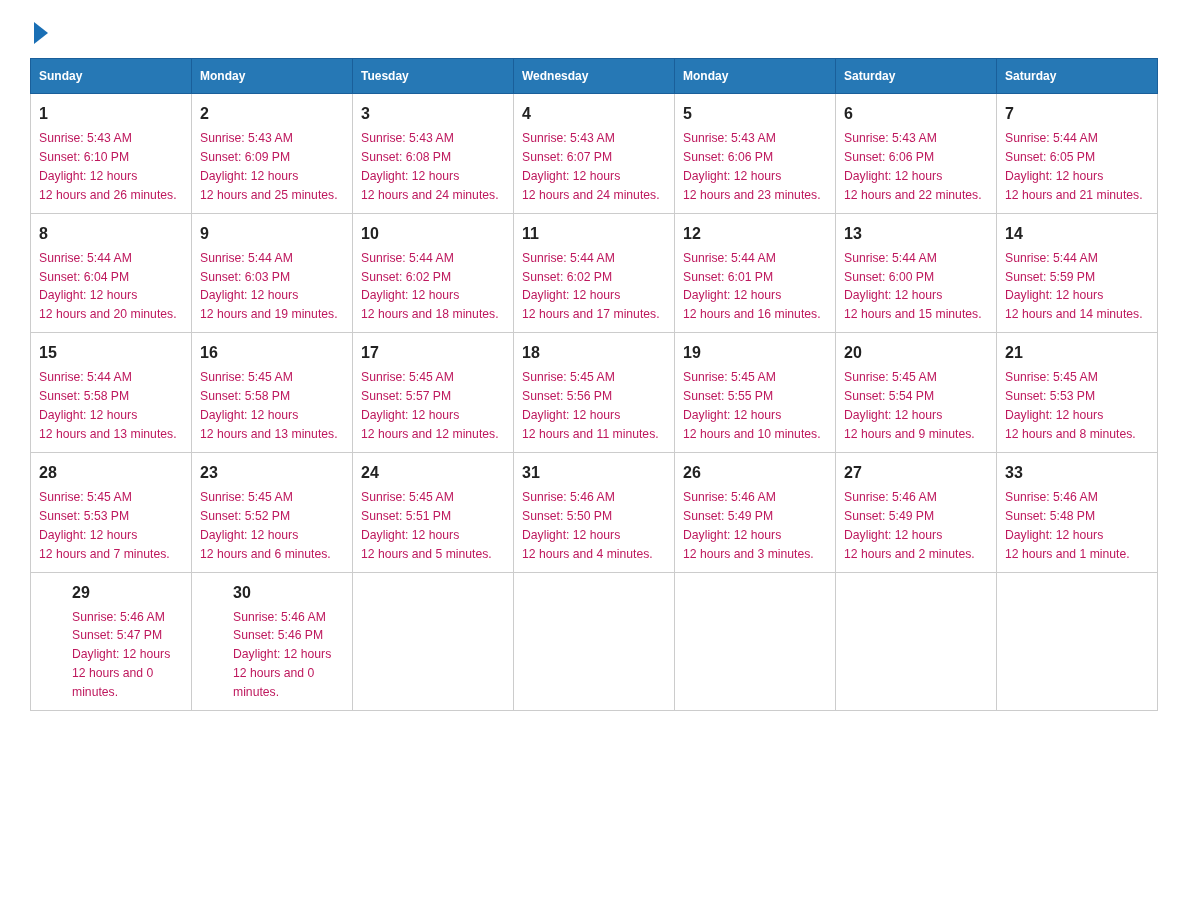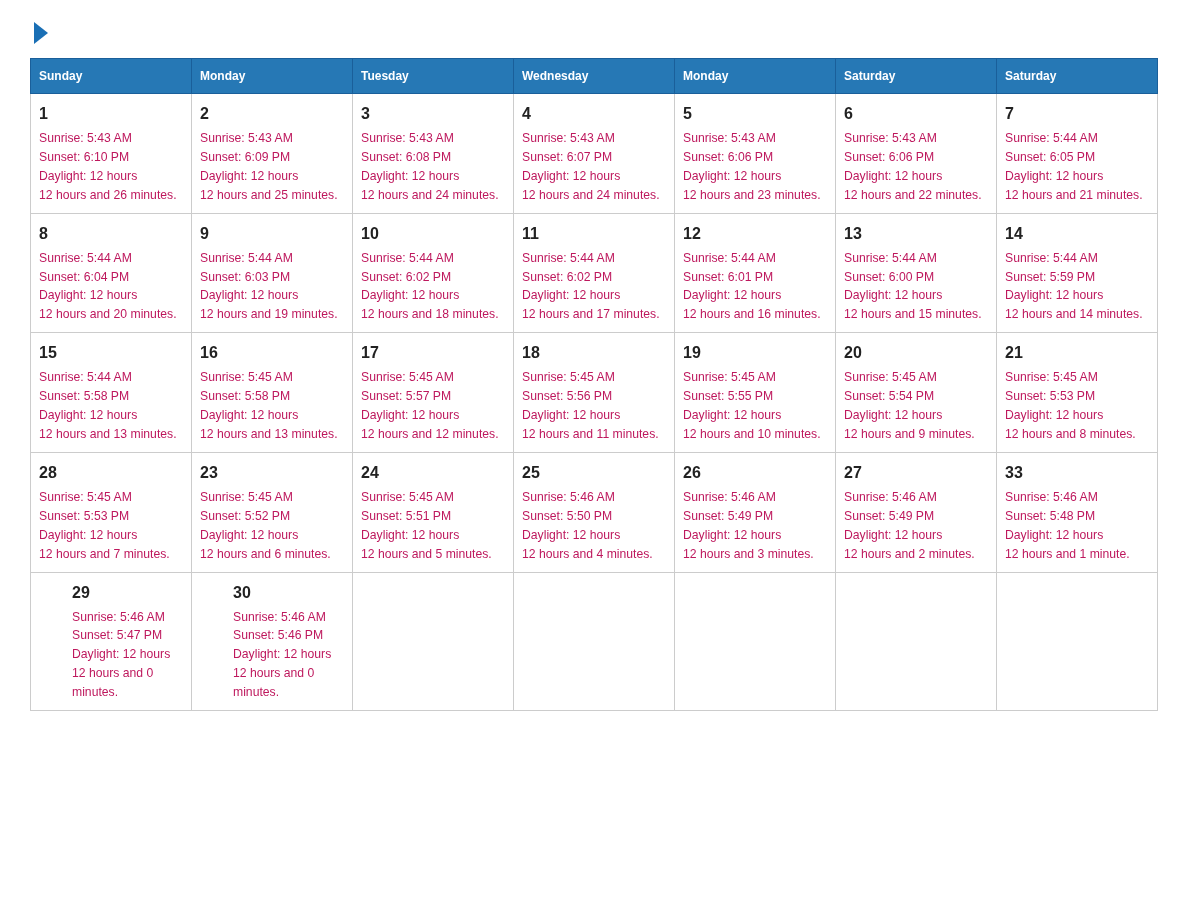--- a/index.html
+++ b/index.html
@@ -231,21 +231,21 @@
         </td>
         <td>
           <span class="day-number">23</span>
           <div class="day-info">Sunrise: 5:45 AM<br>Sunset: 5:52 PM<br>Daylight: 12 hours<br>12 hours and 6 minutes.</div>
         </td>
         <td>
           <span class="day-number">24</span>
           <div class="day-info">Sunrise: 5:45 AM<br>Sunset: 5:51 PM<br>Daylight: 12 hours<br>12 hours and 5 minutes.</div>
         </td>
         <td>
-          <span class="day-number">25</span>
+          <span class="day-number">31</span>
           <div class="day-info">Sunrise: 5:46 AM<br>Sunset: 5:50 PM<br>Daylight: 12 hours<br>12 hours and 4 minutes.</div>
         </td>
         <td>
           <span class="day-number">26</span>
           <div class="day-info">Sunrise: 5:46 AM<br>Sunset: 5:49 PM<br>Daylight: 12 hours<br>12 hours and 3 minutes.</div>
         </td>
         <td>
           <span class="day-number">27</span>
           <div class="day-info">Sunrise: 5:46 AM<br>Sunset: 5:49 PM<br>Daylight: 12 hours<br>12 hours and 2 minutes.</div>
         </td>

